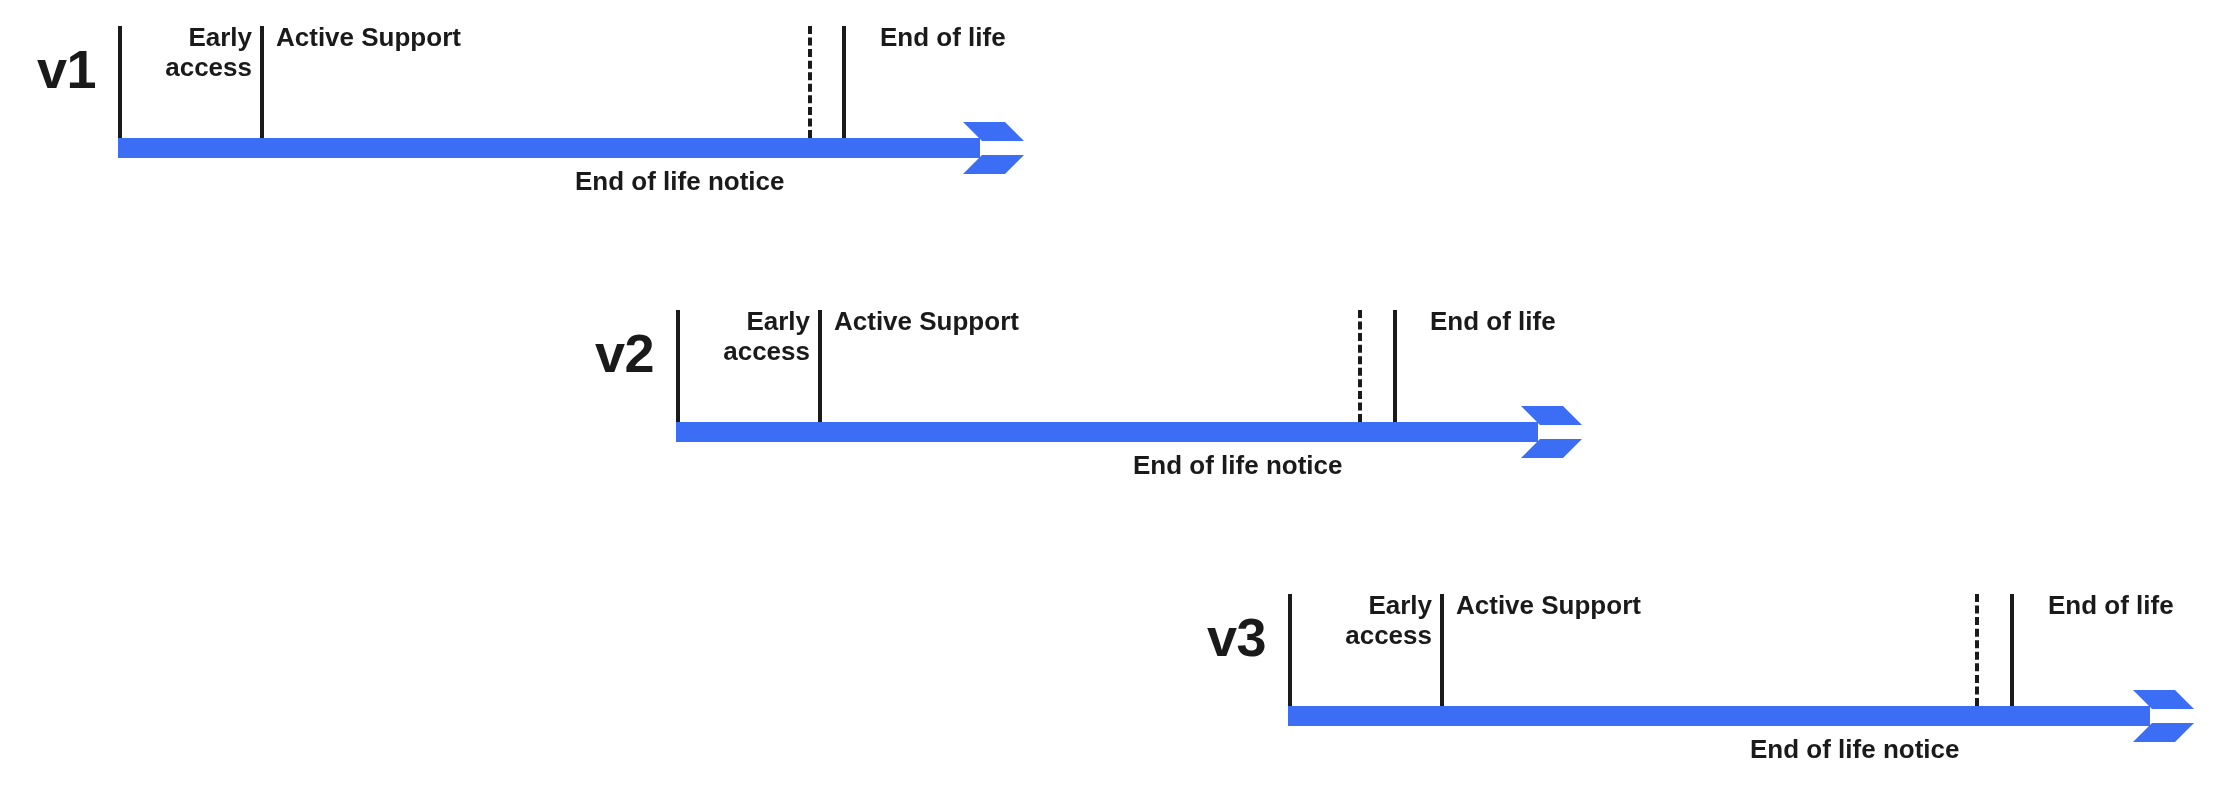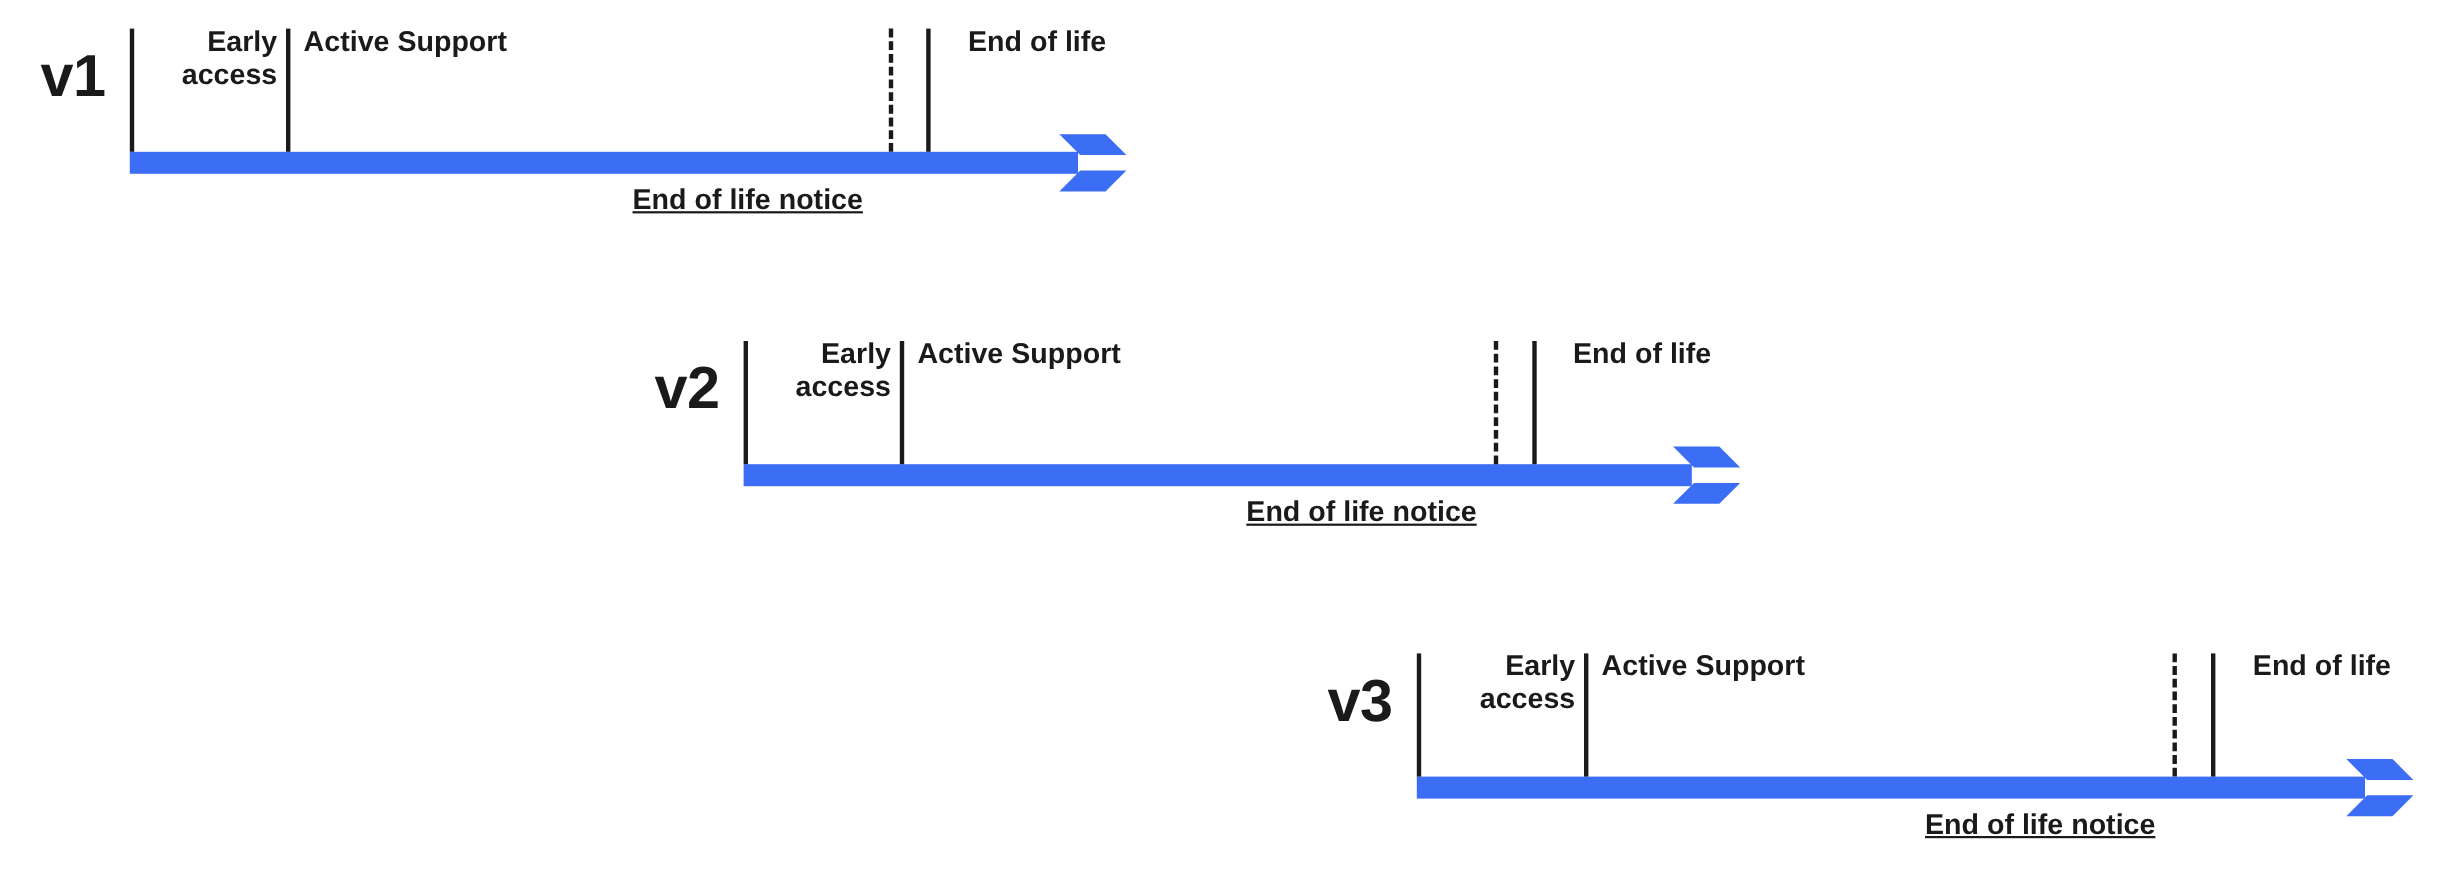--- a/index.html
+++ b/index.html
@@ -115,21 +115,20 @@
 
   
   .notice-label {
     position: absolute;
     top: 166px;
     font-size: 26px;
     font-weight: 700;
     color: #1a1a1a;
     line-height: 30px;
     white-space: nowrap;
-    text-decoration: underline;
   }
 </style>
 </head>
 <body>
 
 <div class="canvas">
 
   <div class="timeline-row" style="left:0px; top:0px; width:1060px;">
     <div class="version-label">v1</div>
 

